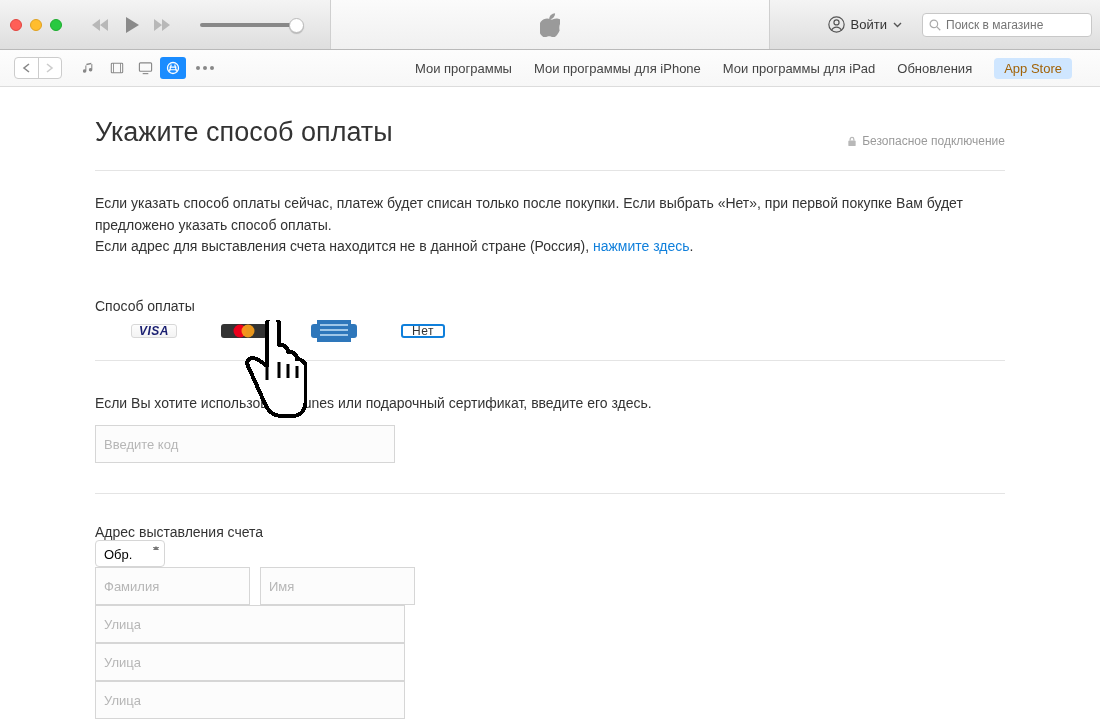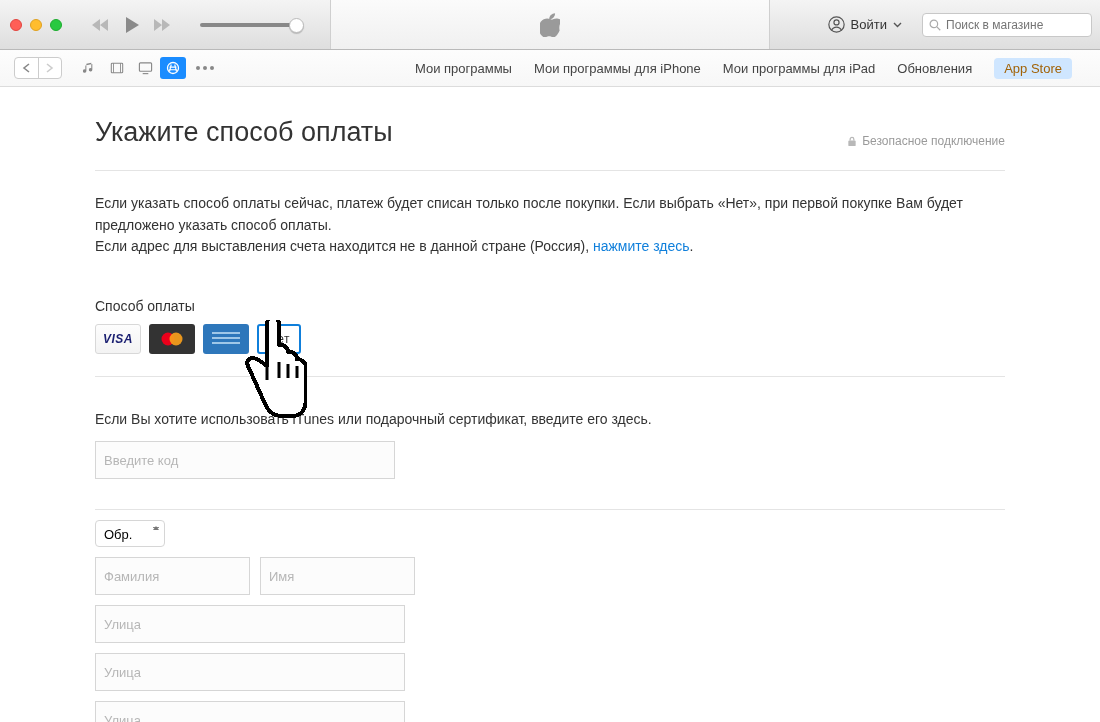--- a/index.html
+++ b/index.html
@@ -37,32 +37,32 @@
   .text-tabs .ttab.active { background:#cfe6ff; color:#a16207; padding:3px 10px; border-radius:4px;}
   
   .content { padding:30px 95px 15px 95px; height:640px; overflow:hidden; font-size:14px; color:#333;}
   .row1 { display:flex; justify-content:space-between; align-items:flex-end; border-bottom:1px solid #e4e4e4; padding-bottom:22px;}
   h1 { font-size:27px; font-weight:400; color:#333;}
   .secure { font-size:12px; color:#9a9a9a; display:flex; align-items:center; gap:5px;}
   .desc { margin-top:22px; line-height:1.55; font-size:14px;}
   .desc a { color:#0f7fdb; text-decoration:none;}
   .section-label { font-size:14px; color:#333; margin-top:40px; }
   .pay-options { display:flex; gap:8px; margin-top:10px; margin-bottom:22px;}
-  .card { width:46px; height:30px; border-radius:3px; display:flex; align-items:center; justify-content:center; font-size:9px; color:#fff; font-weight:700; letter-spacing:.5px;}
+  .card { width:46px; height:14px; border-radius:3px; display:flex; align-items:center; justify-content:center; font-size:9px; color:#fff; font-weight:700; letter-spacing:.5px;margin-left:36px;}
   .card.visa { background:linear-gradient(#fdfdfd,#f3f3f3); border:1px solid #d8d8d8; color:#1a1f71; font-style:italic; font-size:12px;}
   .card.mc { background:#333;}
   .card.amex { background:#2e77bb;}
   .card.none { background:#fff; border:2px solid #0f7fdb; color:#333; font-size:12px; font-weight:400; width:44px;}
   hr.sep { border:none; border-top:1px solid #e4e4e4; margin:0;}
   .gift-text { margin-top:34px; font-size:14px;}
   .text-input { border:1px solid #d6d6d6; background:#fcfcfc; height:38px; font-size:13px; padding:0 8px; color:#555; outline:none;}
   .text-input::placeholder { color:#b6b6b6;}
   .code-input { width:300px; margin-top:14px; margin-bottom:30px;}
   .billing-label { margin-top:30px;}
-  .form-row { display:flex; gap:10px; margin-top:10px;}
+  .form-row { display:flex; gap:10px; }
   .select { border:1px solid #d6d6d6; background:#fff; height:27px; font-size:13px; padding:1px 24px 0 8px; border-radius:4px; appearance:none; position:relative; width:70px;}
   .select-wrap { position:relative; display:inline-block;}
   .select-wrap::after { content:""; position:absolute; right:7px; top:6px; width:6px; height:6px; background:
     linear-gradient(#888,#888) center 1px/6px 1.2px no-repeat,
     linear-gradient(#888,#888) center 9px/6px 1.2px no-repeat; }
   .select-wrap::after { content:""; position:absolute; right:6px; top:6px; width:0;height:0; border-left:3.5px solid transparent; border-right:3.5px solid transparent; border-bottom:4px solid #777;}
   .select-wrap::before { content:""; position:absolute; right:6px; bottom:6px; width:0;height:0; border-left:3.5px solid transparent; border-right:3.5px solid transparent; border-top:4px solid #777;}
   .w155 { width:155px;}
   .w310 { width:310px;}
   
@@ -214,20 +214,21 @@
     <div class="card none">Нет</div>
   </div>
 
   <hr class="sep">
 
   <div class="gift-text">Если Вы хотите использовать iTunes или подарочный сертификат, введите его здесь.</div>
   <input class="text-input code-input" type="text" placeholder="Введите код" style="">
 
   <hr class="sep">
 
+  <div class="section-label billing-label">Адрес выставления счета</div>
 
   <div class="form-row">
     <span class="select-wrap">
       <select class="select">
         <option>Обр.</option>
       </select>
     </span>
   </div>
   <div class="form-row">
     <input class="text-input w155" type="text" placeholder="Фамилия" style="">

